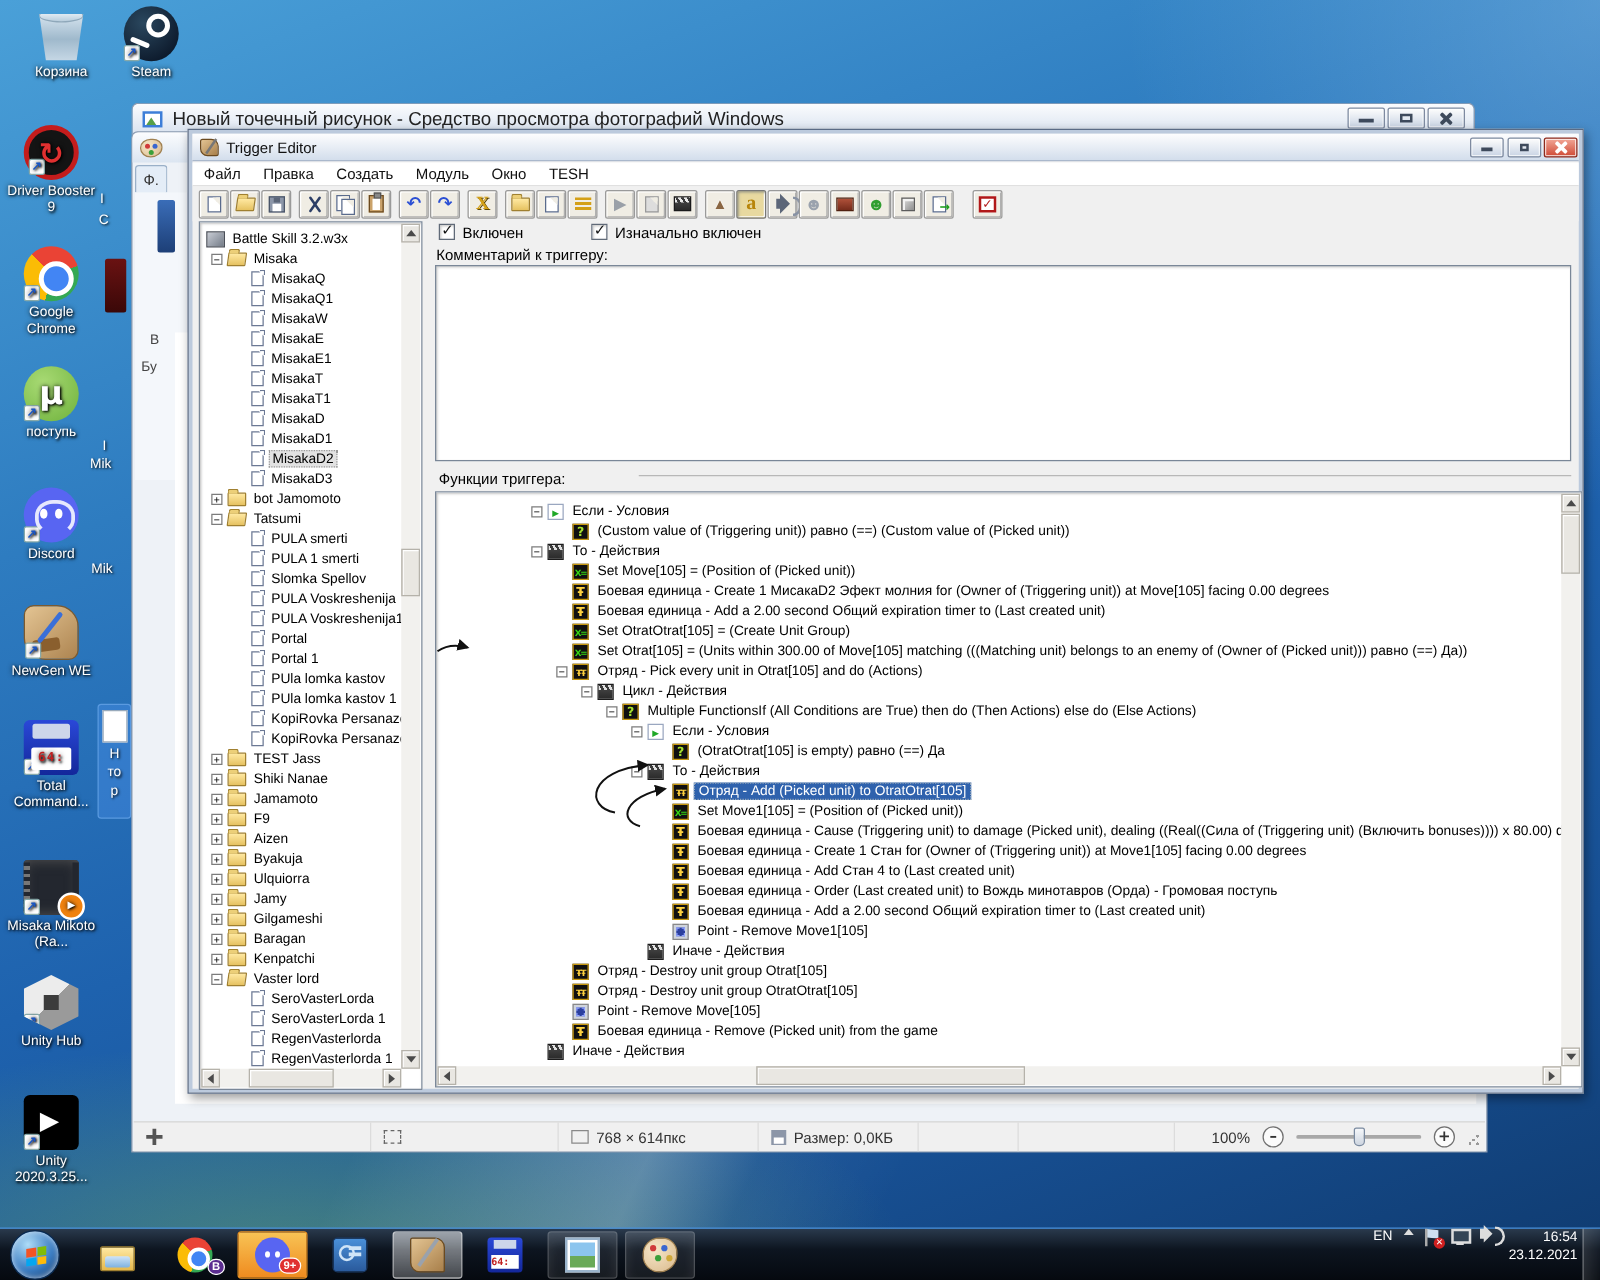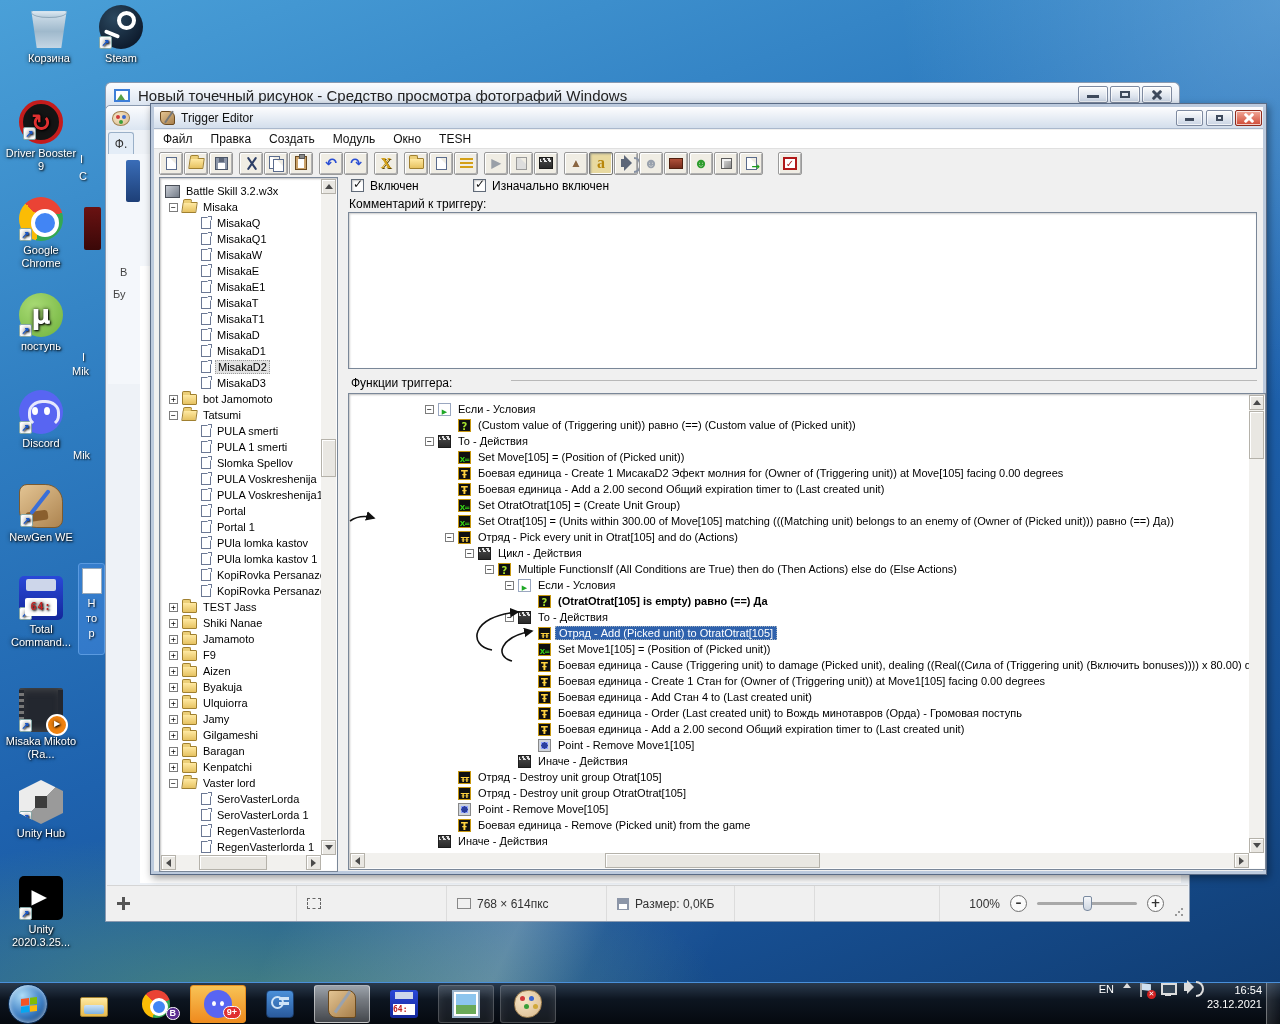--- a/index.html
+++ b/index.html
@@ -61,21 +61,21 @@
 
 .paint{position:absolute;left:105px;top:105px;width:1085px;height:817px;background:#eef2f7;border:1px solid #8a9ab0;border-radius:5px 5px 0 0;z-index:3}
 .paint-title{height:24px;background:linear-gradient(#fbfcfe,#dbe5f1);border-radius:5px 5px 0 0;display:flex;align-items:center;padding-left:6px}
 .palette-ico{width:18px;height:15px;background:radial-gradient(circle at 35% 35%,#f6e6c8,#d9b98c);border-radius:50% 45% 55% 50%;border:1px solid #a08050;position:relative}
 .palette-ico::after{content:"";position:absolute;left:3px;top:3px;width:4px;height:4px;border-radius:50%;background:#d03a3a;box-shadow:6px 0 0 #3a66d0,3px 5px 0 #3aa03a}
 .paint-tab{position:absolute;left:2px;top:26px;width:26px;height:22px;background:#e4edf7;border:1px solid #9ab0c8;border-bottom:none;color:#333;font-size:12px;text-align:center;line-height:22px;border-radius:3px 3px 0 0}
 .paint-ribbon{position:absolute;left:2px;top:48px;width:43px;height:230px;background:#f4f7fb;border-right:1px solid #c8d4e2}
 .paint-ribbon .rb-big{position:absolute;left:18px;top:6px;width:14px;height:42px;background:linear-gradient(#3a6db8,#1d3f77);border-radius:2px}
 .paint-frag{position:absolute;color:#444;font-size:11px}
 .paint-canvas{position:absolute;left:34px;top:160px;right:8px;bottom:38px;background:#fff}
-.paint-status{position:absolute;left:1px;right:1px;bottom:0;height:36px;background:#f0f0f0;border-top:1px solid #d5d5d5;font-size:12px;color:#333}
+.paint-status{position:absolute;left:1px;right:1px;bottom:0;height:24px;background:#f0f0f0;border-top:1px solid #d5d5d5;font-size:12px;color:#333}
 .ps-seg{position:absolute;top:0;bottom:0;border-right:1px solid #dcdcdc;display:flex;align-items:center;gap:6px;padding-left:10px}
 .ps-plus{width:13px;height:13px;position:relative}
 .ps-plus::before{content:"";position:absolute;left:5px;top:0;bottom:0;width:3px;background:#555}
 .ps-plus::after{content:"";position:absolute;top:5px;left:0;right:0;height:3px;background:#555}
 .ps-dash{width:14px;height:11px;border:1px dashed #666}
 .ps-flop{width:12px;height:12px;background:#8c96a8;position:relative}
 .ps-flop::after{content:"";position:absolute;left:2px;bottom:1px;right:2px;height:5px;background:#fff}
 .ps-zoom{position:absolute;right:24px;top:0;bottom:0;display:flex;align-items:center;gap:10px}
 .ps-circ{width:17px;height:17px;border:1px solid #707070;border-radius:50%;background:#fbfbfb;text-align:center;font:bold 12px/15px "DejaVu Sans",sans-serif;color:#333}
 .ps-track{width:100px;height:3px;background:#a8a8a8;border-radius:2px;position:relative}
@@ -717,21 +717,21 @@
         <div class="frow" style="top: 166px; left: 135px;">
           <span class="xb">−</span>
           <span class="fi fi-cond"></span>
           <span class="lab">Multiple FunctionsIf (All Conditions are True) then do (Then Actions) else do (Else Actions)</span>
         </div>
         <div class="frow" style="top: 182px; left: 155px;">
           <span class="xb">−</span>
           <span class="fi fi-if"></span>
           <span class="lab">Если - Условия</span>
         </div>
-        <div class="frow" style="top: 198px; left: 175px; font-weight: bold;">
+        <div class="frow" style="top: 198px; left: 175px;">
           <span style="width:13px;flex:none"></span>
           <span class="fi fi-cond"></span>
           <span class="lab">(OtratOtrat[105] is empty) равно (==) Да</span>
         </div>
         <div class="frow" style="top: 214px; left: 155px;">
           <span class="xb">−</span>
           <span class="fi fi-act"></span>
           <span class="lab">То - Действия</span>
         </div>
         <div class="frow sel" style="top: 230px; left: 175px;">

